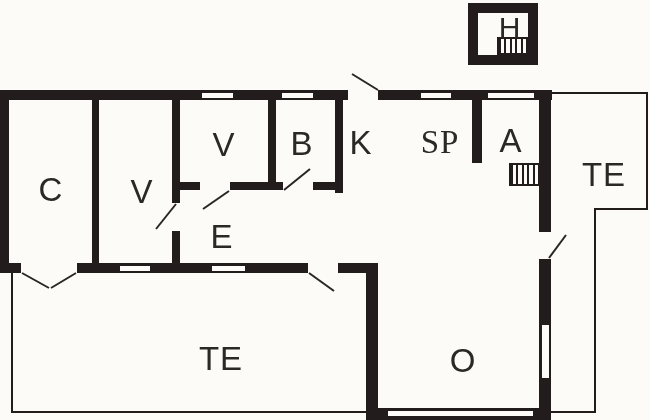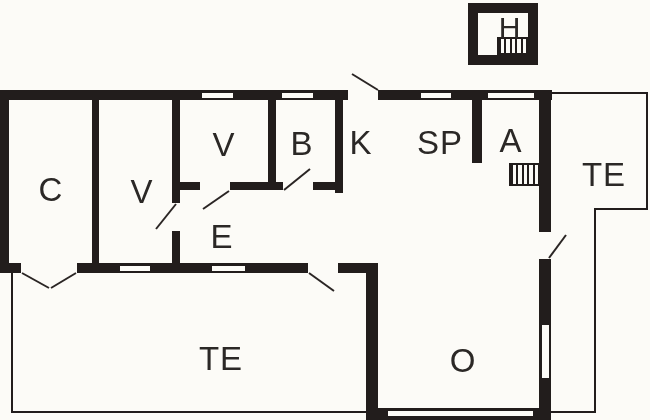--- a/index.html
+++ b/index.html
@@ -97,21 +97,21 @@
     <line x1="284" y1="190" x2="310" y2="169" stroke="#2a2524" stroke-width="2"></line>
     <line x1="309" y1="273" x2="334" y2="291" stroke="#2a2524" stroke-width="2"></line>
     <line x1="549" y1="258" x2="566" y2="235" stroke="#2a2524" stroke-width="2"></line>
   </svg>
 
   <div class="label" style="left:51px;top:189px;">C</div>
   <div class="label" style="left:142px;top:191px;">V</div>
   <div class="label" style="left:224px;top:144px;">V</div>
   <div class="label" style="left:302px;top:143px;">B</div>
   <div class="label" style="left:361px;top:142px;">K</div>
-  <div class="label" style="left:440px;top:142px;">SP</div>
+  <div class="label" style="left:440px;top:142px;font-family:Liberation Serif, serif;">SP</div>
   <div class="label" style="left:511px;top:140px;">A</div>
   <div class="label" style="left:604px;top:174px;">TE</div>
   <div class="label" style="left:222px;top:236px;">E</div>
   <div class="label" style="left:221px;top:358px;">TE</div>
   <div class="label" style="left:463px;top:360px;">O</div>
   <div class="label" style="left:510px;top:28px;font-size:30px;">H</div>
 
 </div>
 
 </body></html>

